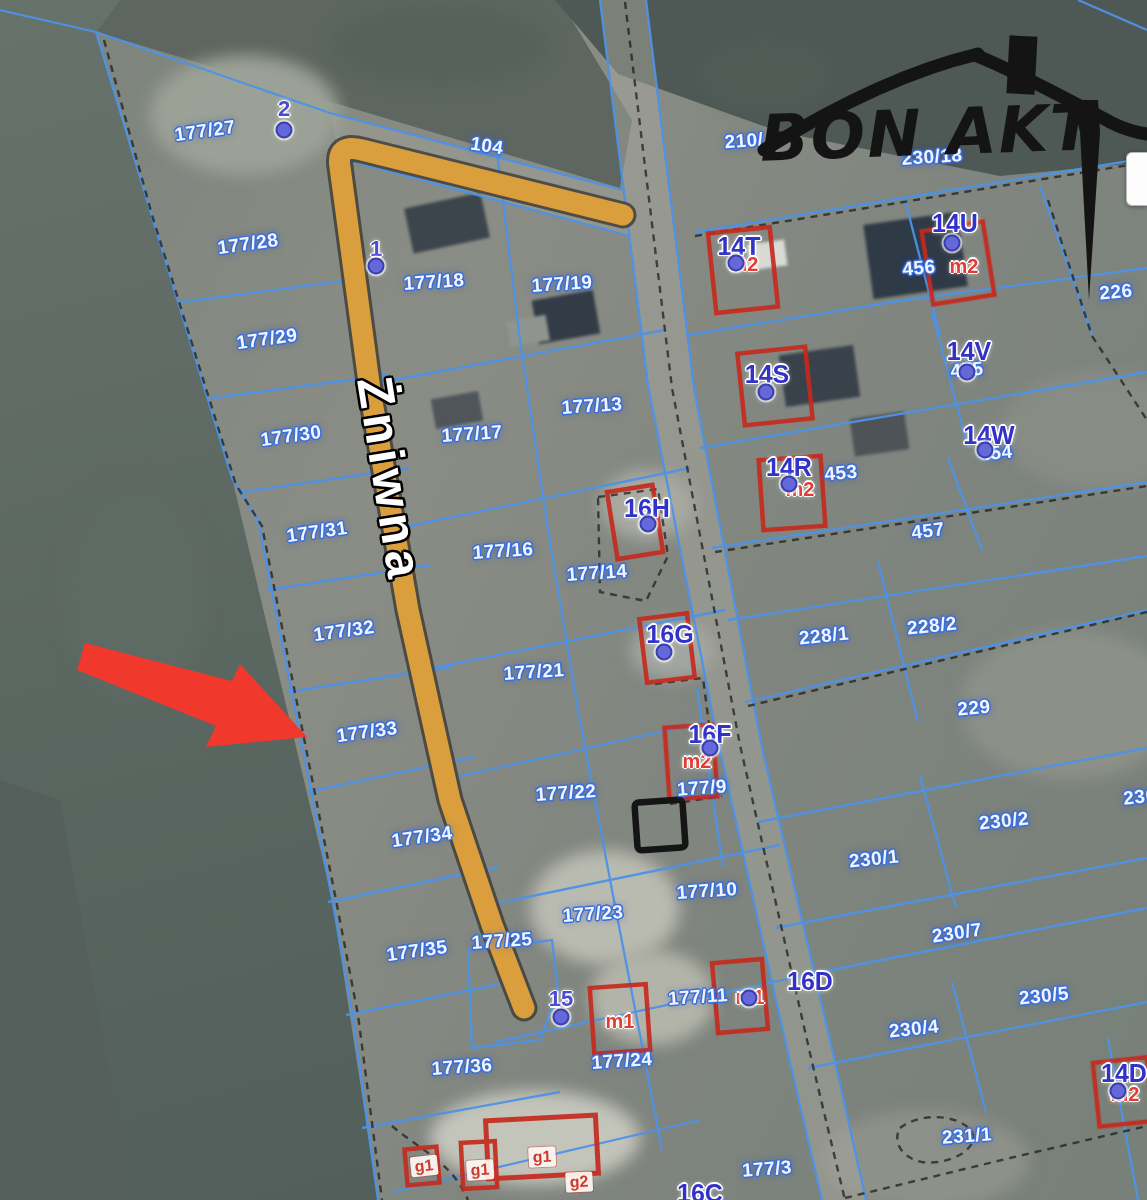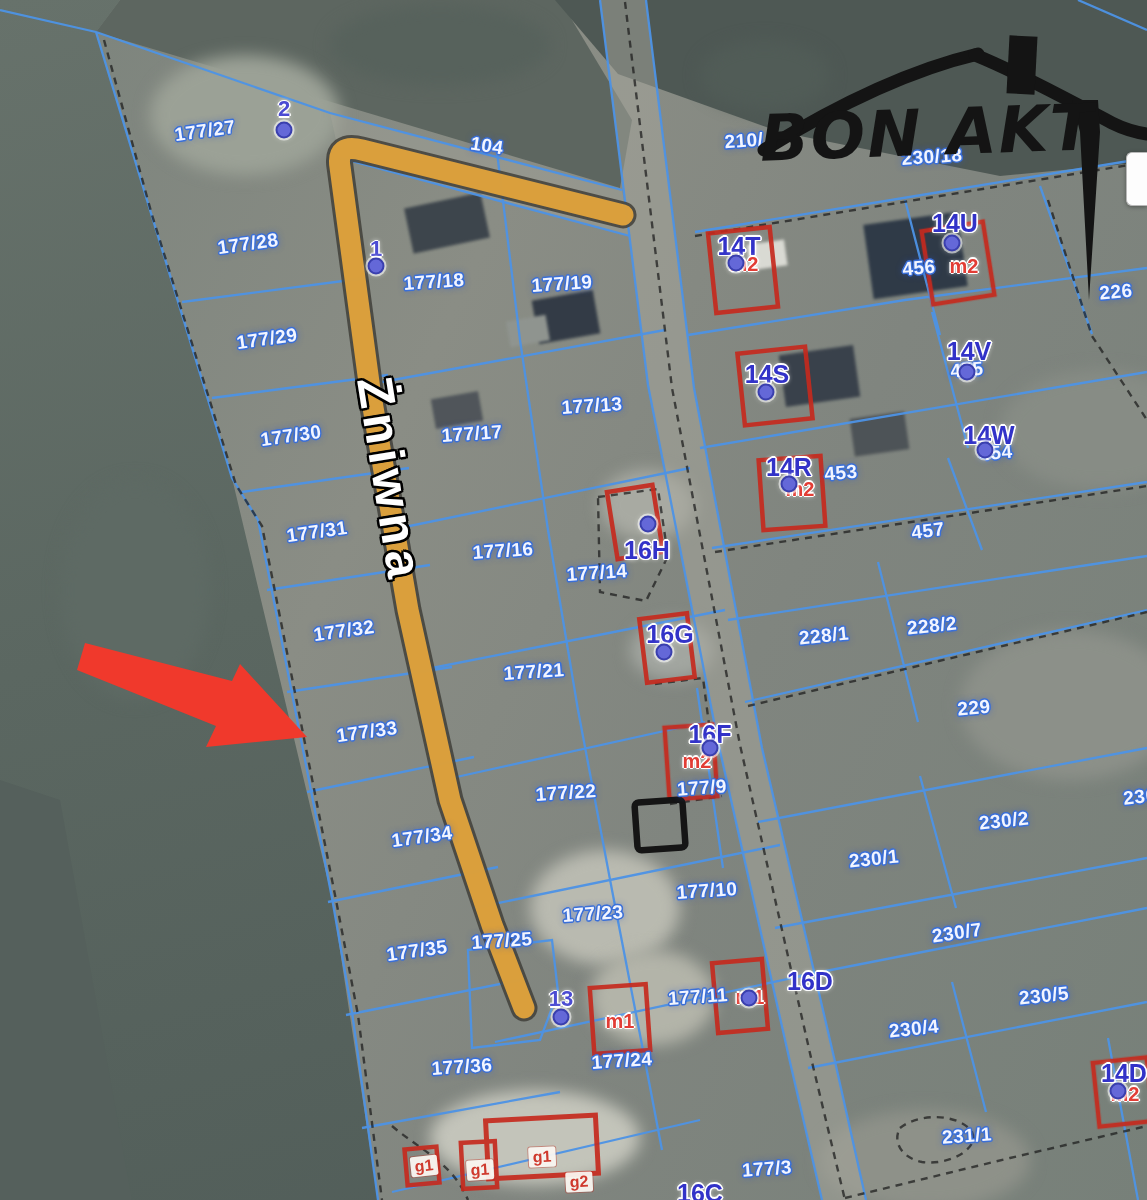--- a/index.html
+++ b/index.html
@@ -184,21 +184,21 @@
       <span class="parcel-label" style="left: 967px; top: 1136px; transform: translate(-50%, -50%) rotate(-4deg);">231/1</span>
       <span class="parcel-label" style="left: 767px; top: 1169px; transform: translate(-50%, -50%) rotate(-4deg);">177/3</span>
     </div>
   <div class="layer" id="labels-buildings">
       <span class="building-id" style="left: 739px; top: 246px; transform: translate(-50%, -50%);">14T</span>
       <span class="building-id" style="left: 955px; top: 223px; transform: translate(-50%, -50%);">14U</span>
       <span class="building-id" style="left: 767px; top: 374px; transform: translate(-50%, -50%);">14S</span>
       <span class="building-id" style="left: 969px; top: 351px; transform: translate(-50%, -50%);">14V</span>
       <span class="building-id" style="left: 989px; top: 435px; transform: translate(-50%, -50%);">14W</span>
       <span class="building-id" style="left: 789px; top: 467px; transform: translate(-50%, -50%);">14R</span>
-      <span class="building-id" style="left: 647px; top: 508px; transform: translate(-50%, -50%); margin-top: 42px;">16H</span>
+      <span class="building-id" style="left: 647px; top: 508px; transform: translate(-50%, -50%);">16H</span>
       <span class="building-id" style="left: 670px; top: 634px; transform: translate(-50%, -50%);">16G</span>
       <span class="building-id" style="left: 710px; top: 734px; transform: translate(-50%, -50%);">16F</span>
       <span class="building-id" style="left: 762px; top: 981px; transform: translate(-50%, -50%); margin-left: 48px;">16D</span>
       <span class="building-id" style="left: 1124px; top: 1073px; transform: translate(-50%, -50%);">14D</span>
       <span class="building-id" style="left: 700px; top: 1193px; transform: translate(-50%, -50%);">16C</span>
     </div>
   <div class="layer" id="labels-units">
       <span class="unit-label" style="left: 744px; top: 264px; transform: translate(-50%, -50%);">m2</span>
       <span class="unit-label" style="left: 964px; top: 266px; transform: translate(-50%, -50%);">m2</span>
       <span class="unit-label" style="left: 800px; top: 489px; transform: translate(-50%, -50%);">m2</span>
@@ -211,21 +211,21 @@
       <span class="g-chip" style="left: 424px; top: 1166px; transform: translate(-50%, -50%) rotate(-6deg);">g1</span>
       <span class="g-chip" style="left: 480px; top: 1170px; transform: translate(-50%, -50%) rotate(-4deg);">g1</span>
       <span class="g-chip" style="left: 542px; top: 1157px; transform: translate(-50%, -50%) rotate(-3deg);">g1</span>
       <span class="g-chip" style="left: 579px; top: 1182px; transform: translate(-50%, -50%) rotate(-3deg);">g2</span>
     </div>
   <div class="layer" id="labels-points">
       <span class="point-num" style="left: 284px; top: 109px; transform: translate(-50%, -50%);">2</span>
       <i class="dot" style="left: 284px; top: 130px;"></i>
       <span class="point-num" style="left: 376px; top: 249px; transform: translate(-50%, -50%);">1</span>
       <i class="dot" style="left: 376px; top: 266px;"></i>
-      <span class="point-num" style="left: 561px; top: 999px; transform: translate(-50%, -50%);">13</span>
+      <span class="point-num" style="left: 561px; top: 999px; transform: translate(-50%, -50%);">15</span>
       <i class="dot" style="left: 561px; top: 1017px;"></i>
       <i class="dot" style="left: 736px; top: 263px;"></i>
       <i class="dot" style="left: 766px; top: 392px;"></i>
       <i class="dot" style="left: 789px; top: 484px;"></i>
       <i class="dot" style="left: 952px; top: 243px;"></i>
       <i class="dot" style="left: 967px; top: 372px;"></i>
       <i class="dot" style="left: 985px; top: 450px;"></i>
       <i class="dot" style="left: 648px; top: 524px;"></i>
       <i class="dot" style="left: 664px; top: 652px;"></i>
       <i class="dot" style="left: 710px; top: 748px;"></i>

